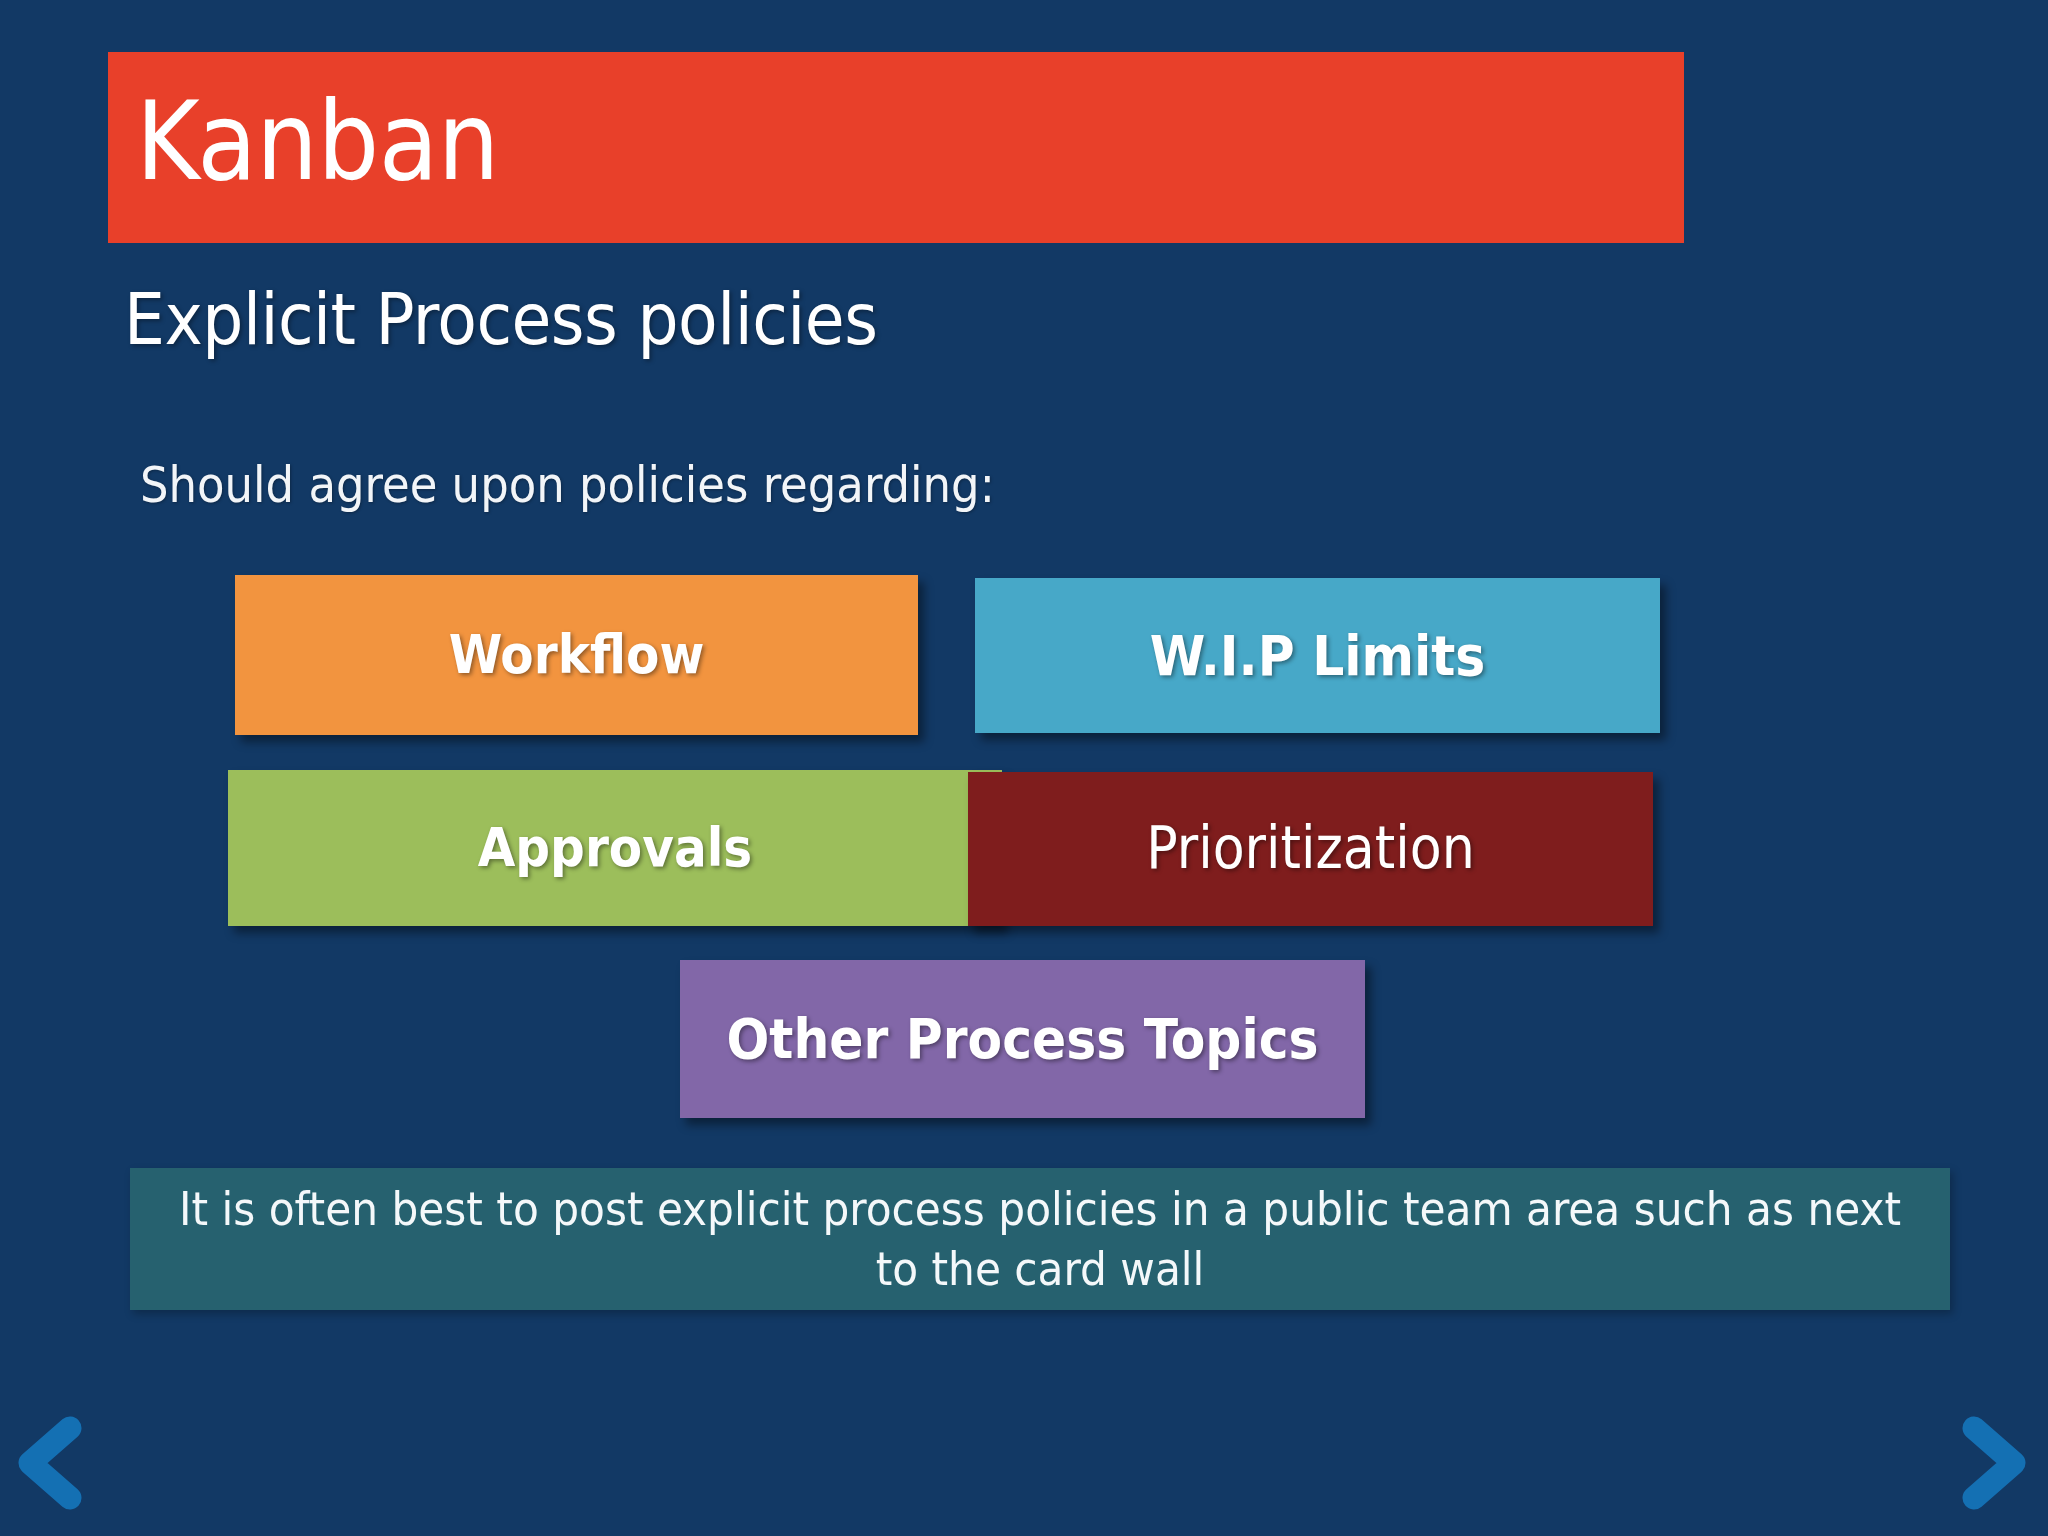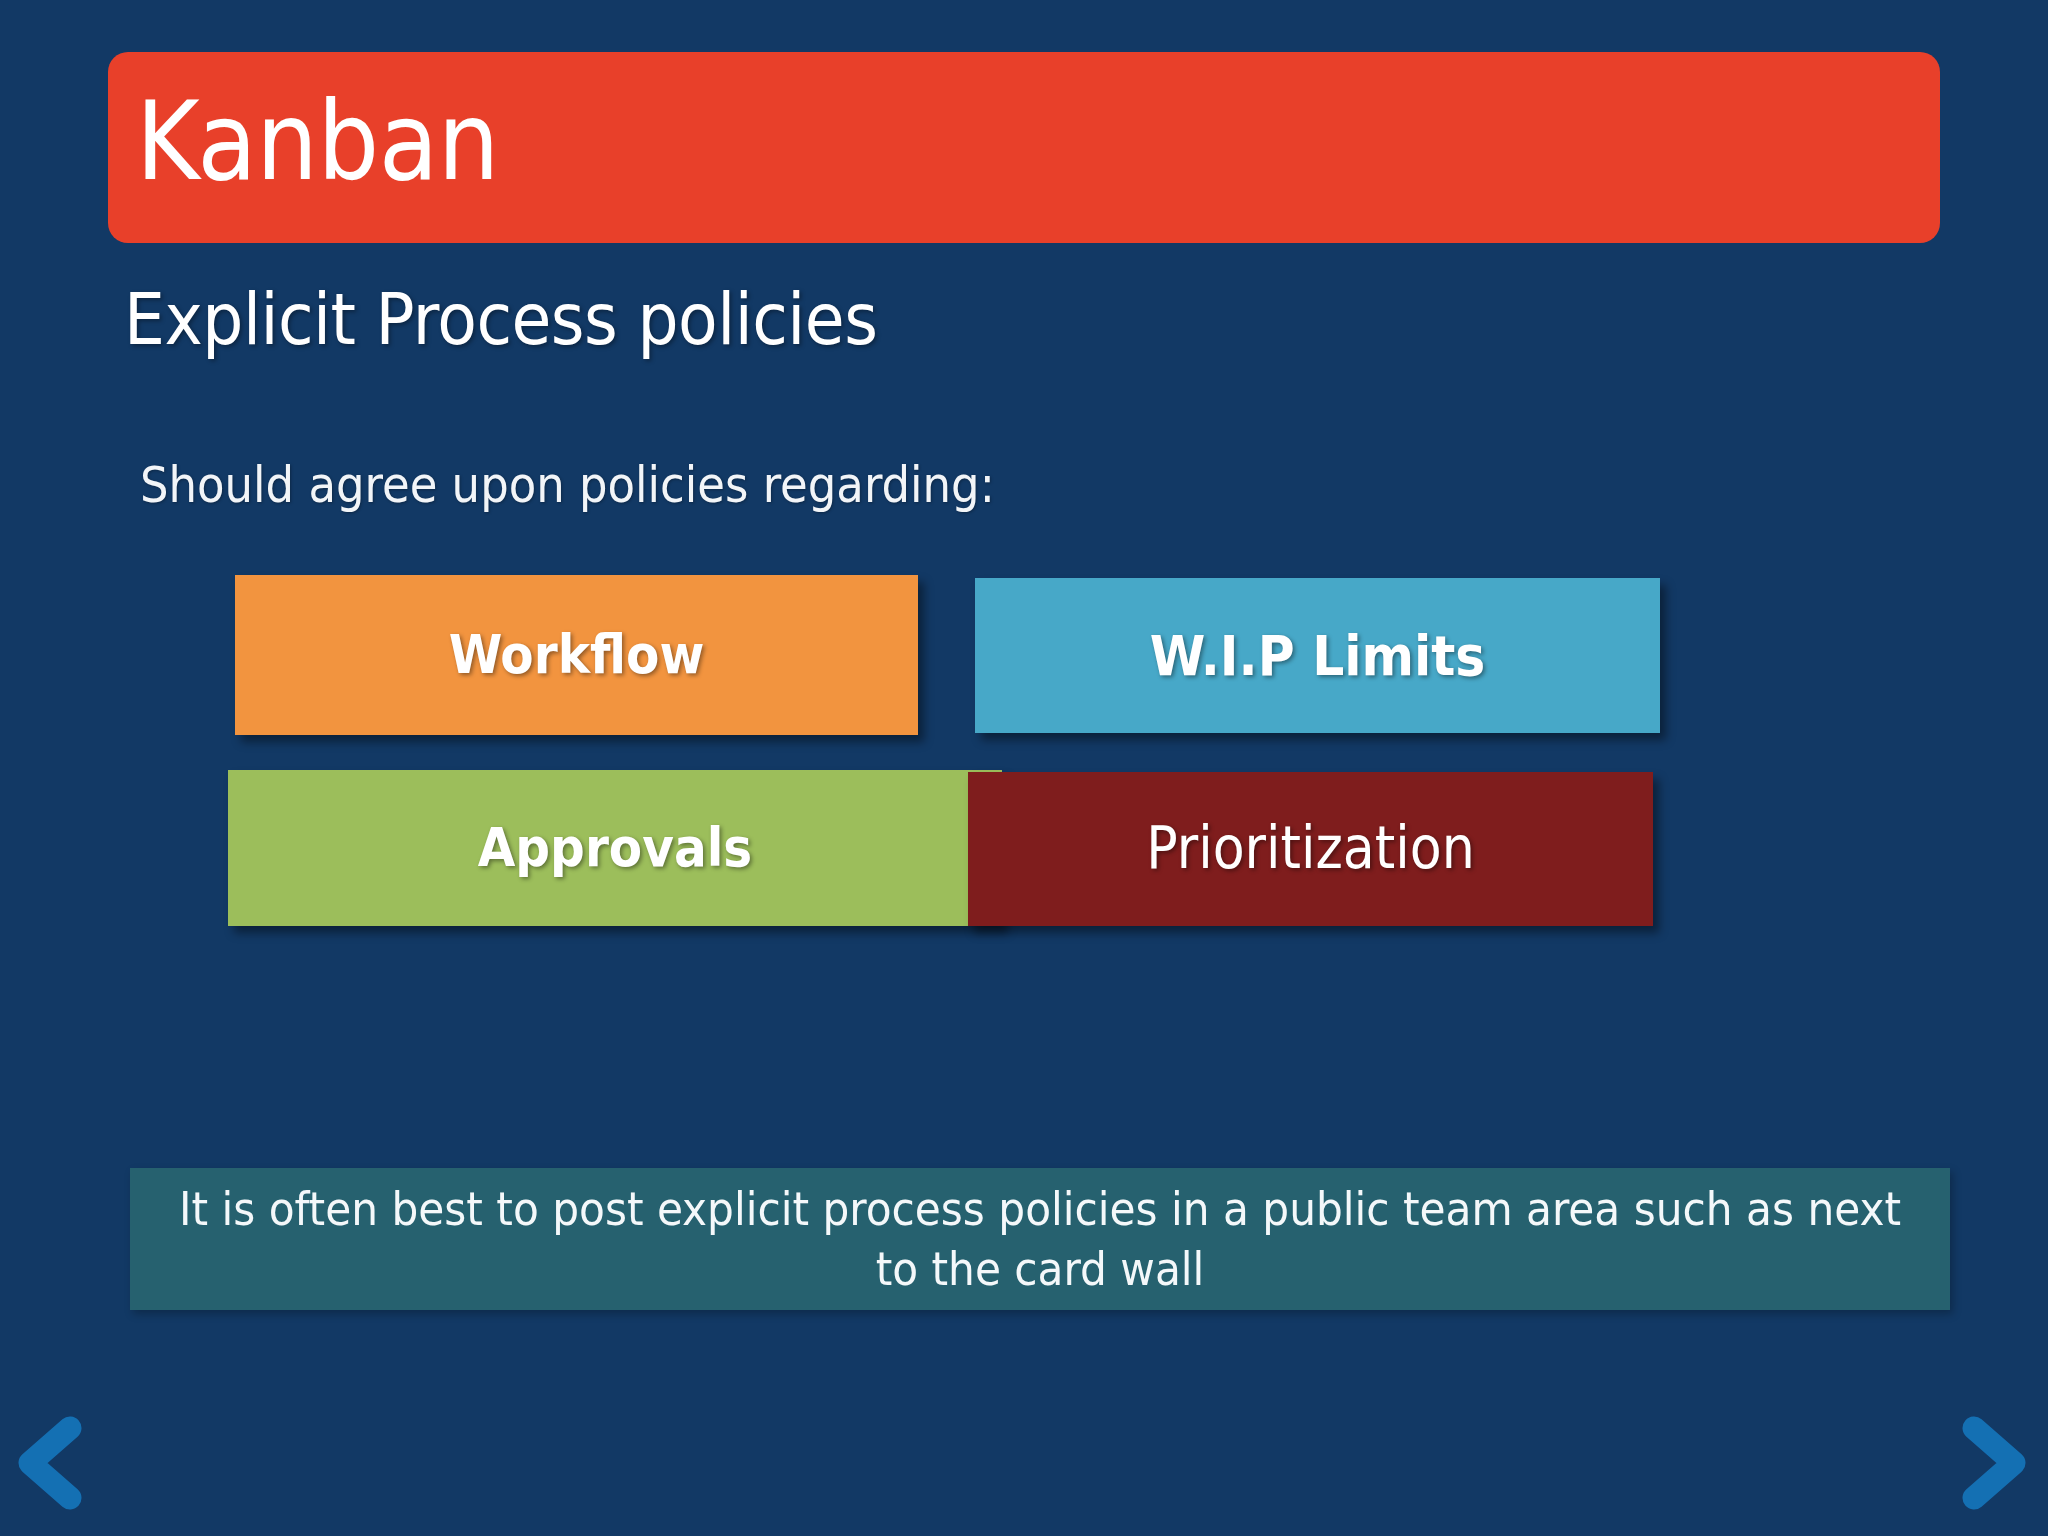--- a/index.html
+++ b/index.html
@@ -18,24 +18,23 @@
     height: 1536px;
     background: #123965;
     overflow: hidden;
   }
 
   
   .title-banner {
     position: absolute;
     left: 108px;
     top: 52px;
-    width: 1832px;
+    width: 1576px;
     height: 191px;
     background: #e8402a;
-    border-radius: 20px;
   }
   .title-text {
     position: absolute;
     left: 28px;
     top: 36px;
     font-family: "DejaVu Sans Condensed", "Liberation Sans Narrow", "Liberation Sans", sans-serif;
     font-size: 108px;
     font-weight: 300;
     letter-spacing: -0.5px;
     color: #ffffff;
@@ -158,20 +157,23 @@
   </div>
 
   <div class="policy-box" id="box-approvals">
     <span class="policy-label">Approvals</span>
   </div>
 
   <div class="policy-box" id="box-prioritization">
     <span class="policy-label">Prioritization</span>
   </div>
 
+  <div class="policy-box" id="box-other">
+    <span class="policy-label">Other Process Topics</span>
+  </div>
 
   <div class="caption-bar">
     <div class="caption-text">It is often best to post explicit process policies in a public team area such as next to the card wall</div>
   </div>
 
   <div class="nav-arrow" id="nav-prev">
     <svg viewBox="0 0 92 110">
       <polyline points="66,20 26,55 66,90" fill="none" stroke="#1573b8" stroke-width="23" stroke-linecap="round" stroke-linejoin="round"></polyline>
     </svg>
   </div>

